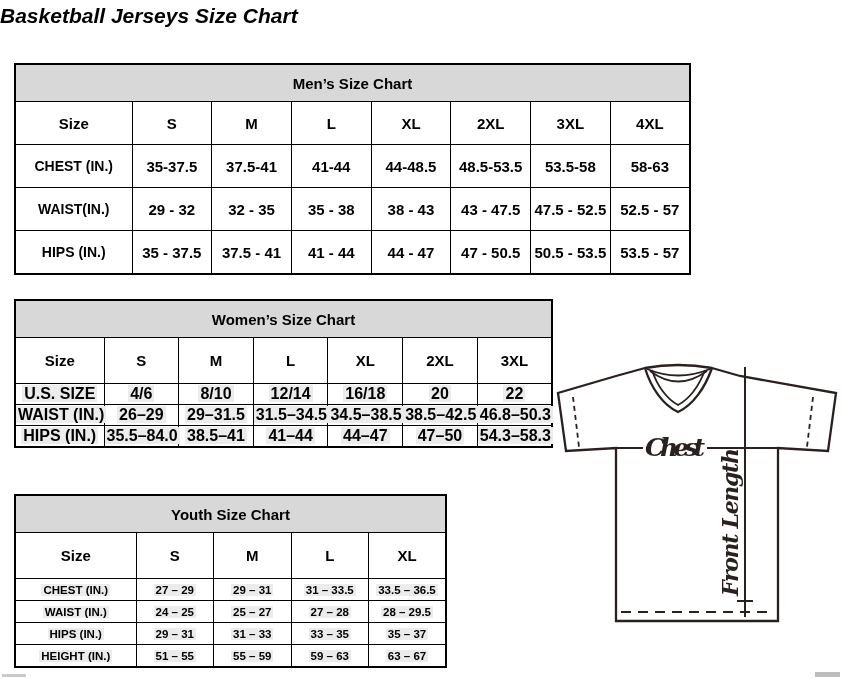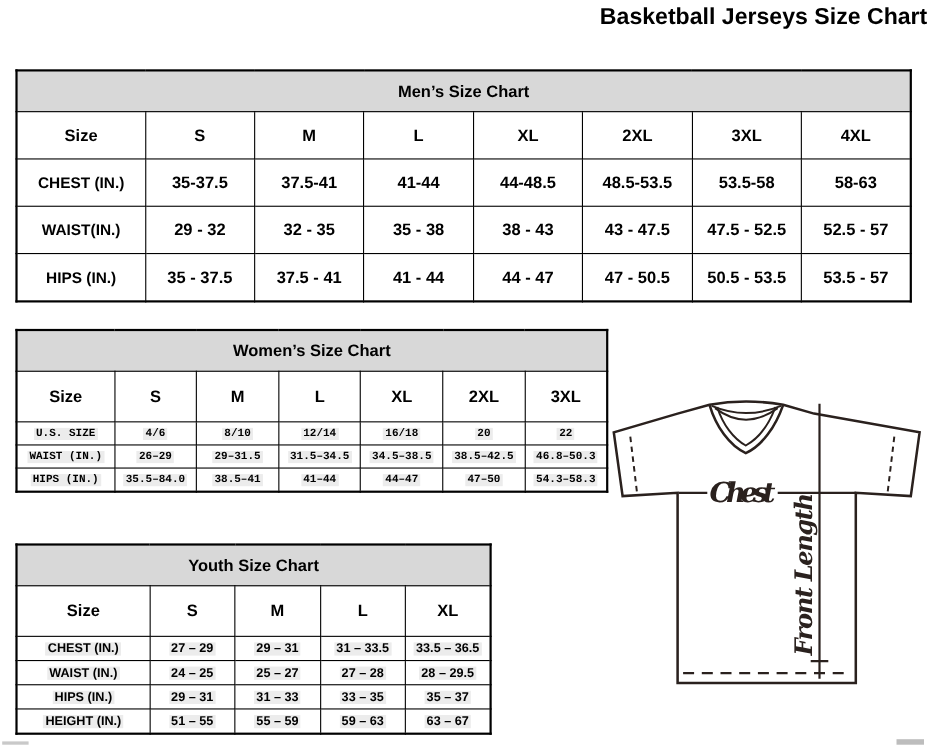--- a/index.html
+++ b/index.html
@@ -2,37 +2,37 @@
 <html><head>
 <meta charset="utf-8">
 <style>
   html,body { margin:0; padding:0; background:#ffffff; }
   .page {
     position:relative; width:843px; height:679px; background:#ffffff;
     font-family:"Liberation Sans", sans-serif; color:#000; overflow:hidden;
   }
   .title {
     position:absolute; top:4px; left:0; width:100%; margin:0;
-    text-align:right; font-size:21px; font-weight:bold;
+    text-align:left; font-size:21px; font-weight:bold;font-style:italic;
   }
   table.chart-table {
     position:absolute; border-collapse:collapse; table-layout:fixed;
     border:2px solid #000; font-weight:bold; background:#fff;
   }
   table.chart-table td { border:1px solid #000; text-align:center; vertical-align:middle; padding:0; }
   td.section-hdr { background:#d8d8d8; font-size:15px; height:36px; }
   
-  .mens { left:14px; top:63px; width:815px; }
+  .mens { left:14px; top:63px; width:677px; }
   .mens td { font-size:15px; }
   .mens tr.sizes-row td, .mens tr.data-row td { height:42px; }
   .mens td.row-label { font-size:14px; font-stretch:condensed; }
   
   .womens { left:14px; top:299px; width:539px; }
   .womens tr.sizes-row td { height:45px; font-size:15px; }
-  .womens tr.data-row td { height:20px; font-size:10px;font-family:Liberation Mono, monospace; }
+  .womens tr.data-row td { height:20px; font-size:16px; }
   
   .youth { left:14px; top:494px; width:433px; }
   .youth tr.sizes-row td { height:45px; font-size:15px; }
   .youth tr.data-row td { height:21px; font-size:11.5px; }
   .hl { background:#ececec; padding:0 2px; white-space:nowrap; }
   
   .jersey { position:absolute; left:550px; top:358px; }
   .jersey .ink { stroke:#2a211e; fill:none; }
   .jersey text { fill:#2a211e; font-family:"DejaVu Serif", serif; font-style:italic; font-weight:bold; }
   

